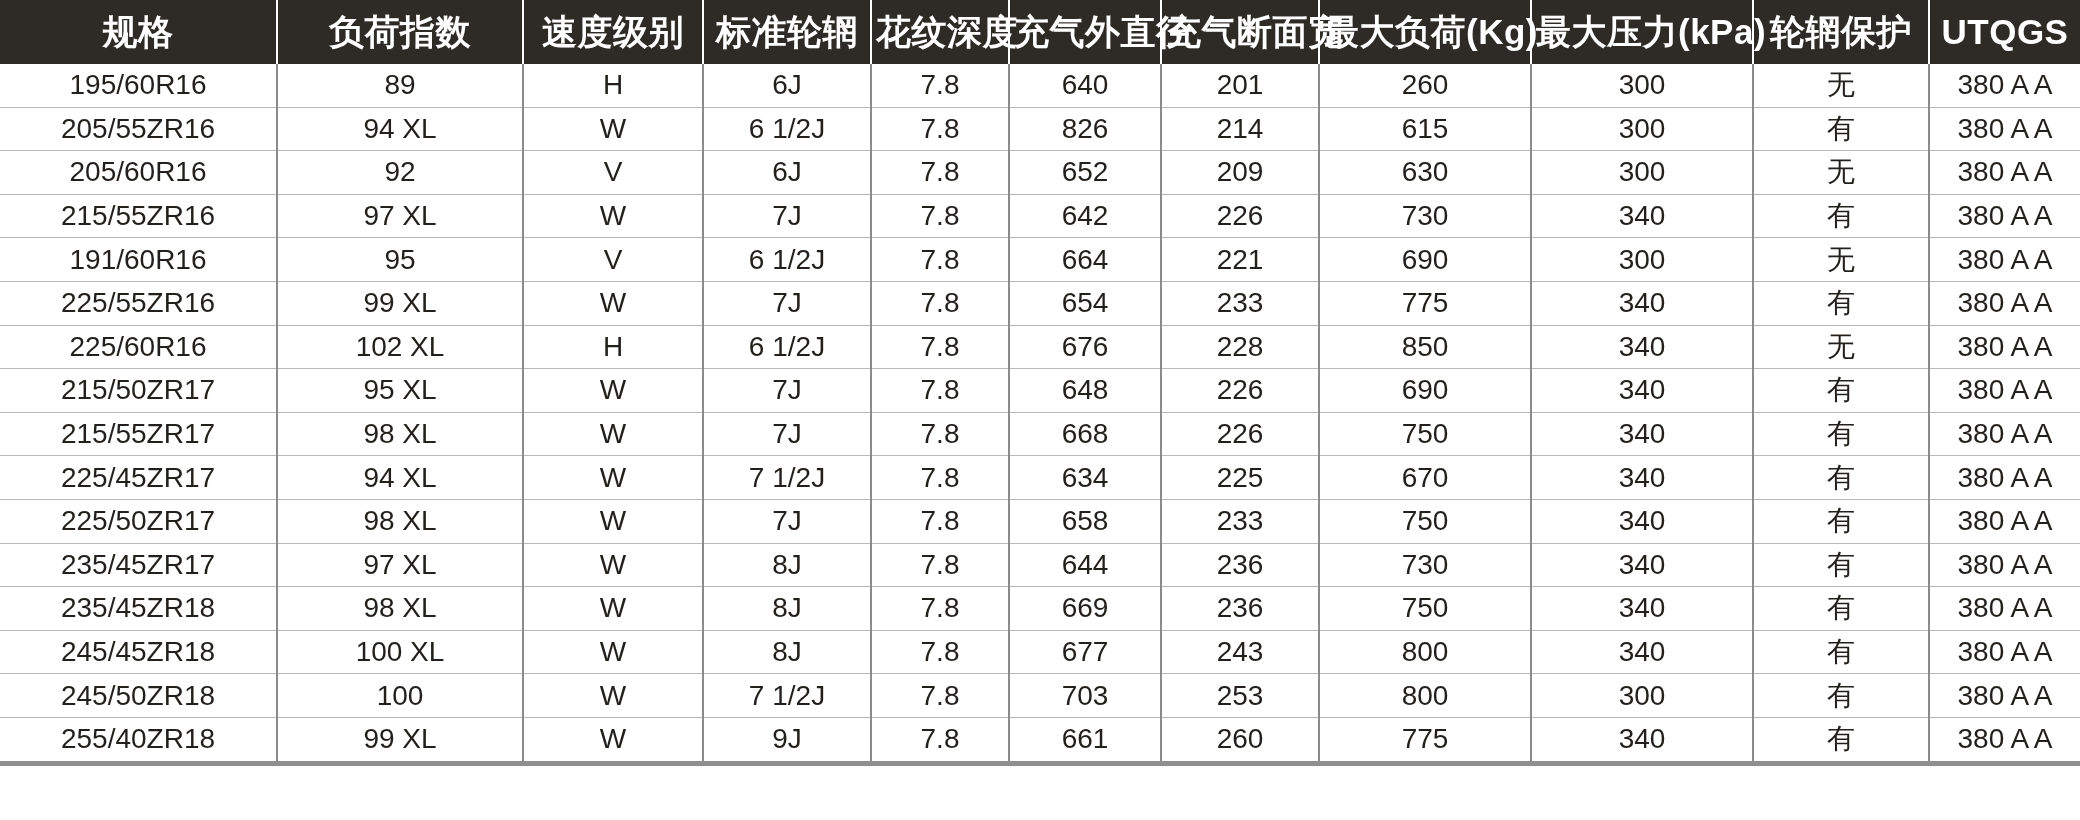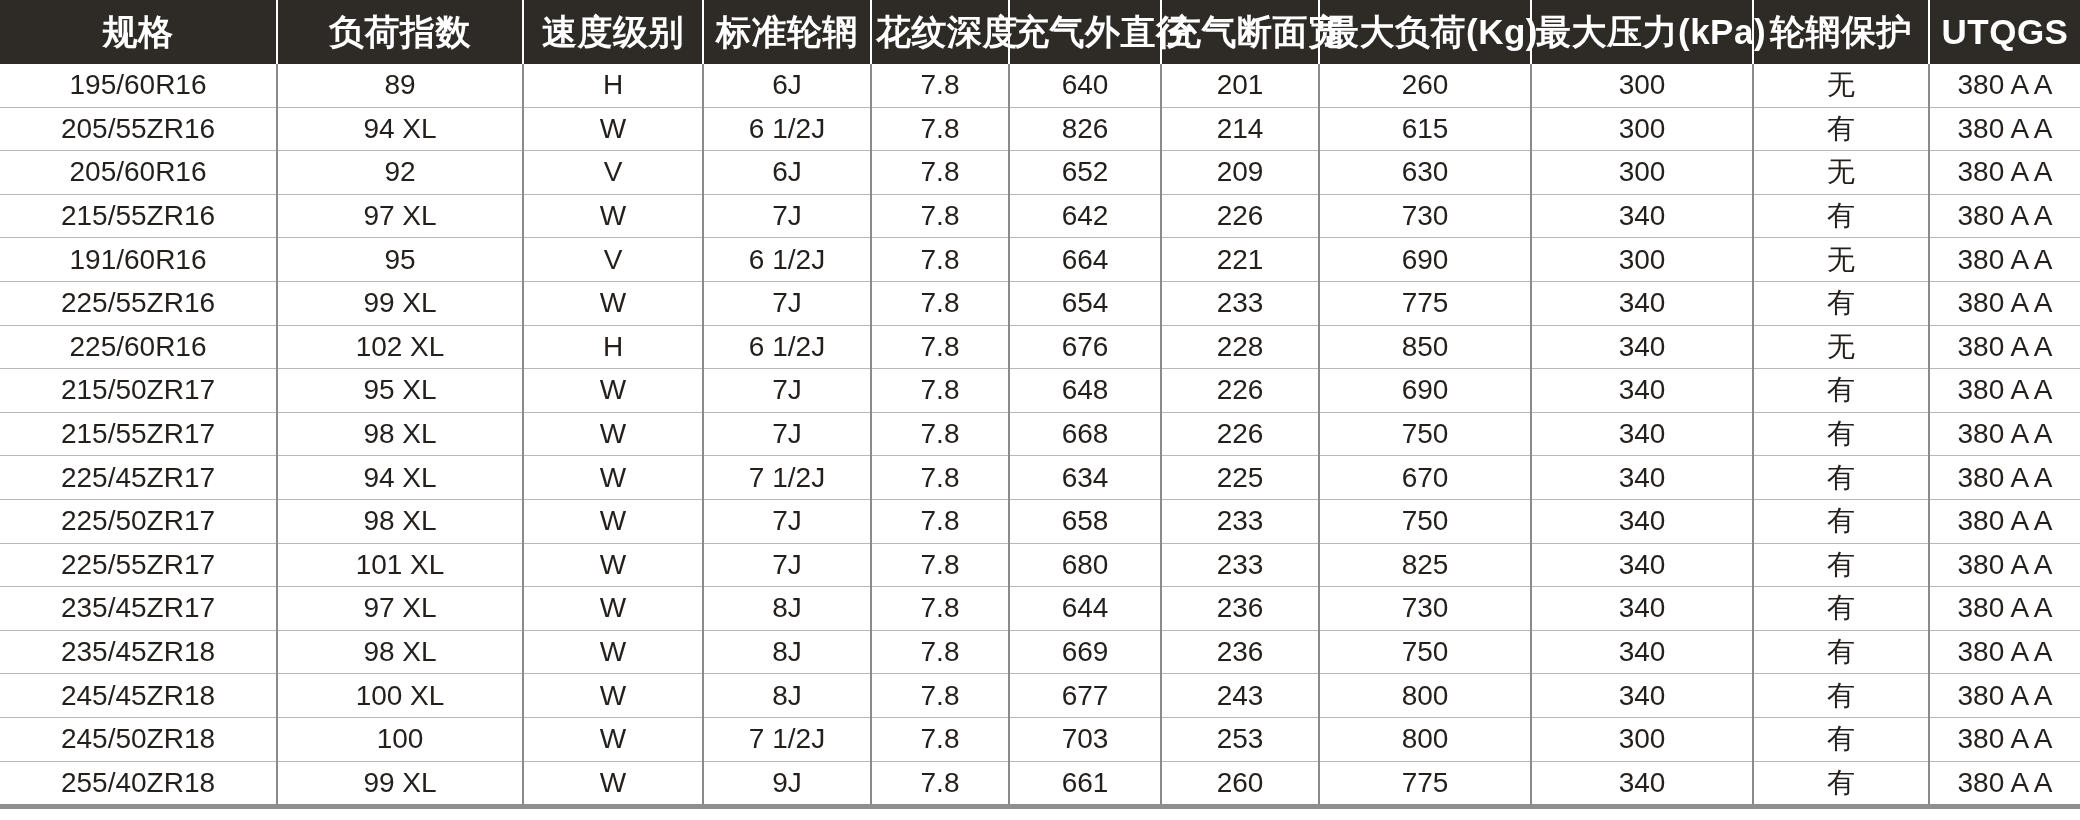--- a/index.html
+++ b/index.html
@@ -247,33 +247,20 @@
         <td>7J</td>
         <td>7.8</td>
         <td>658</td>
         <td>233</td>
         <td>750</td>
         <td>340</td>
         <td>有</td>
         <td>380 A A</td>
       </tr>
       <tr>
-        <td>225/55ZR17</td>
-        <td>101 XL</td>
-        <td>W</td>
-        <td>7J</td>
-        <td>7.8</td>
-        <td>680</td>
-        <td>233</td>
-        <td>825</td>
-        <td>340</td>
-        <td>有</td>
-        <td>380 A A</td>
-      </tr>
-      <tr>
         <td>235/45ZR17</td>
         <td>97 XL</td>
         <td>W</td>
         <td>8J</td>
         <td>7.8</td>
         <td>644</td>
         <td>236</td>
         <td>730</td>
         <td>340</td>
         <td>有</td>

